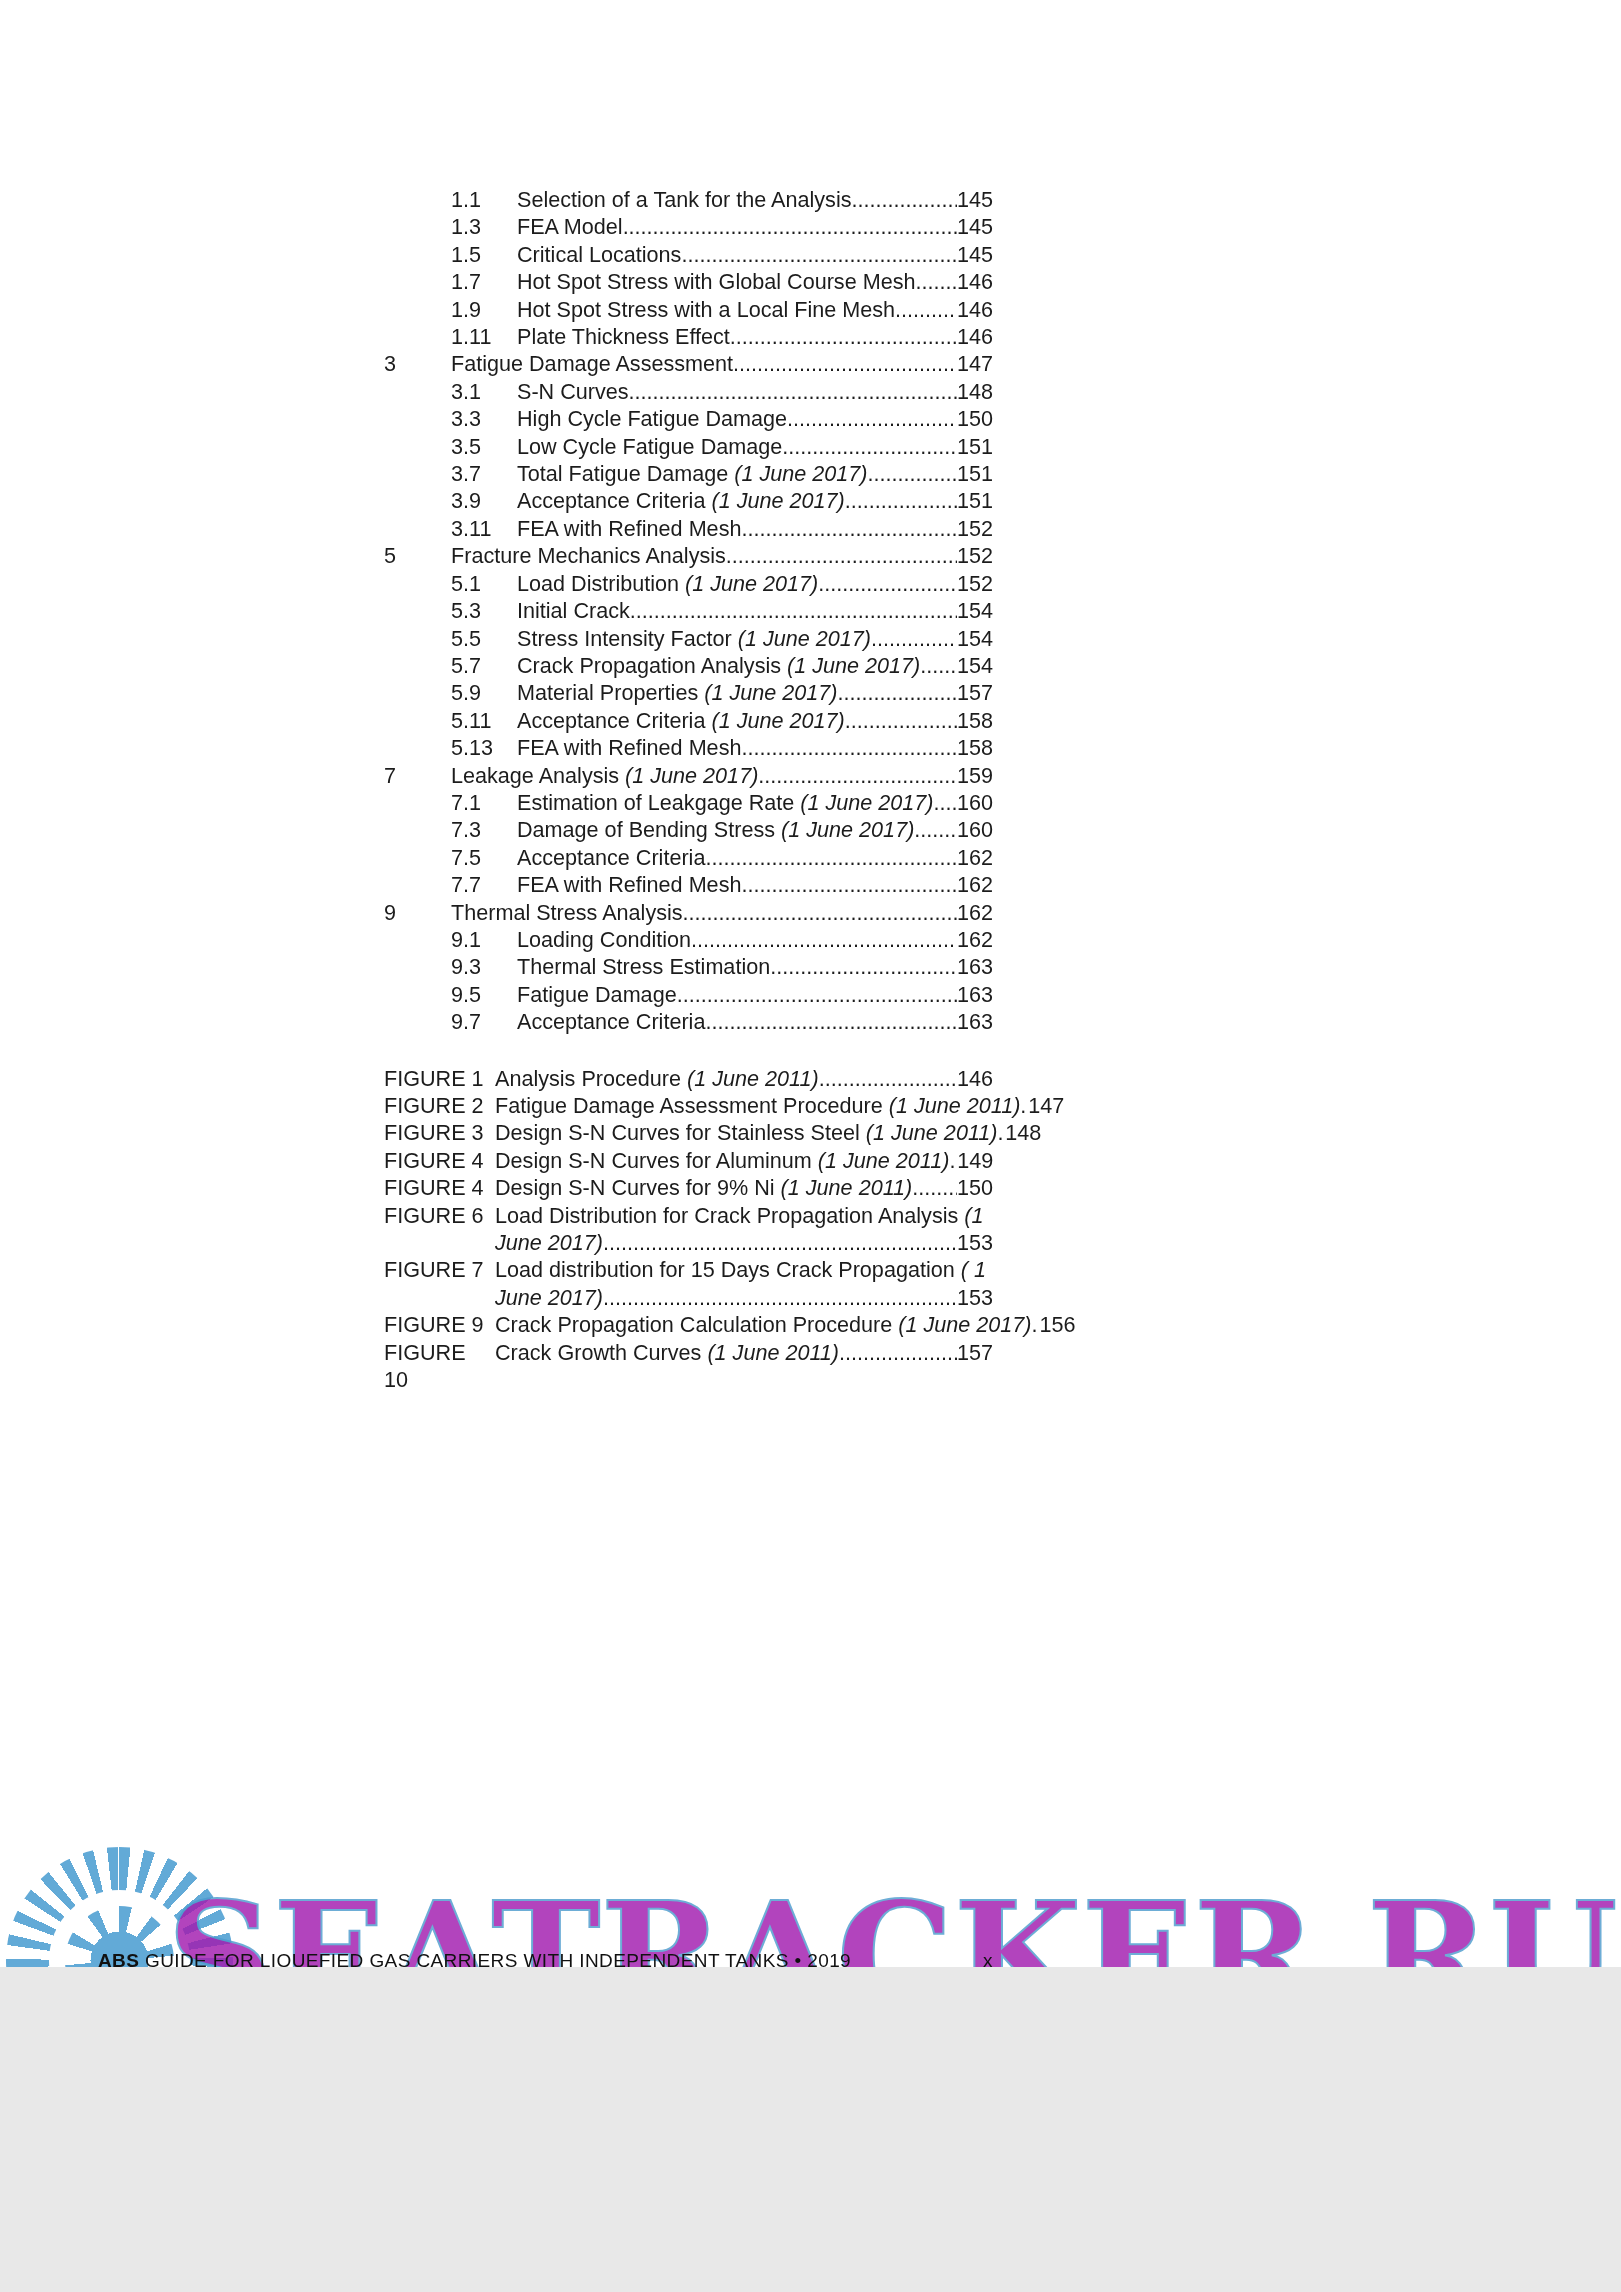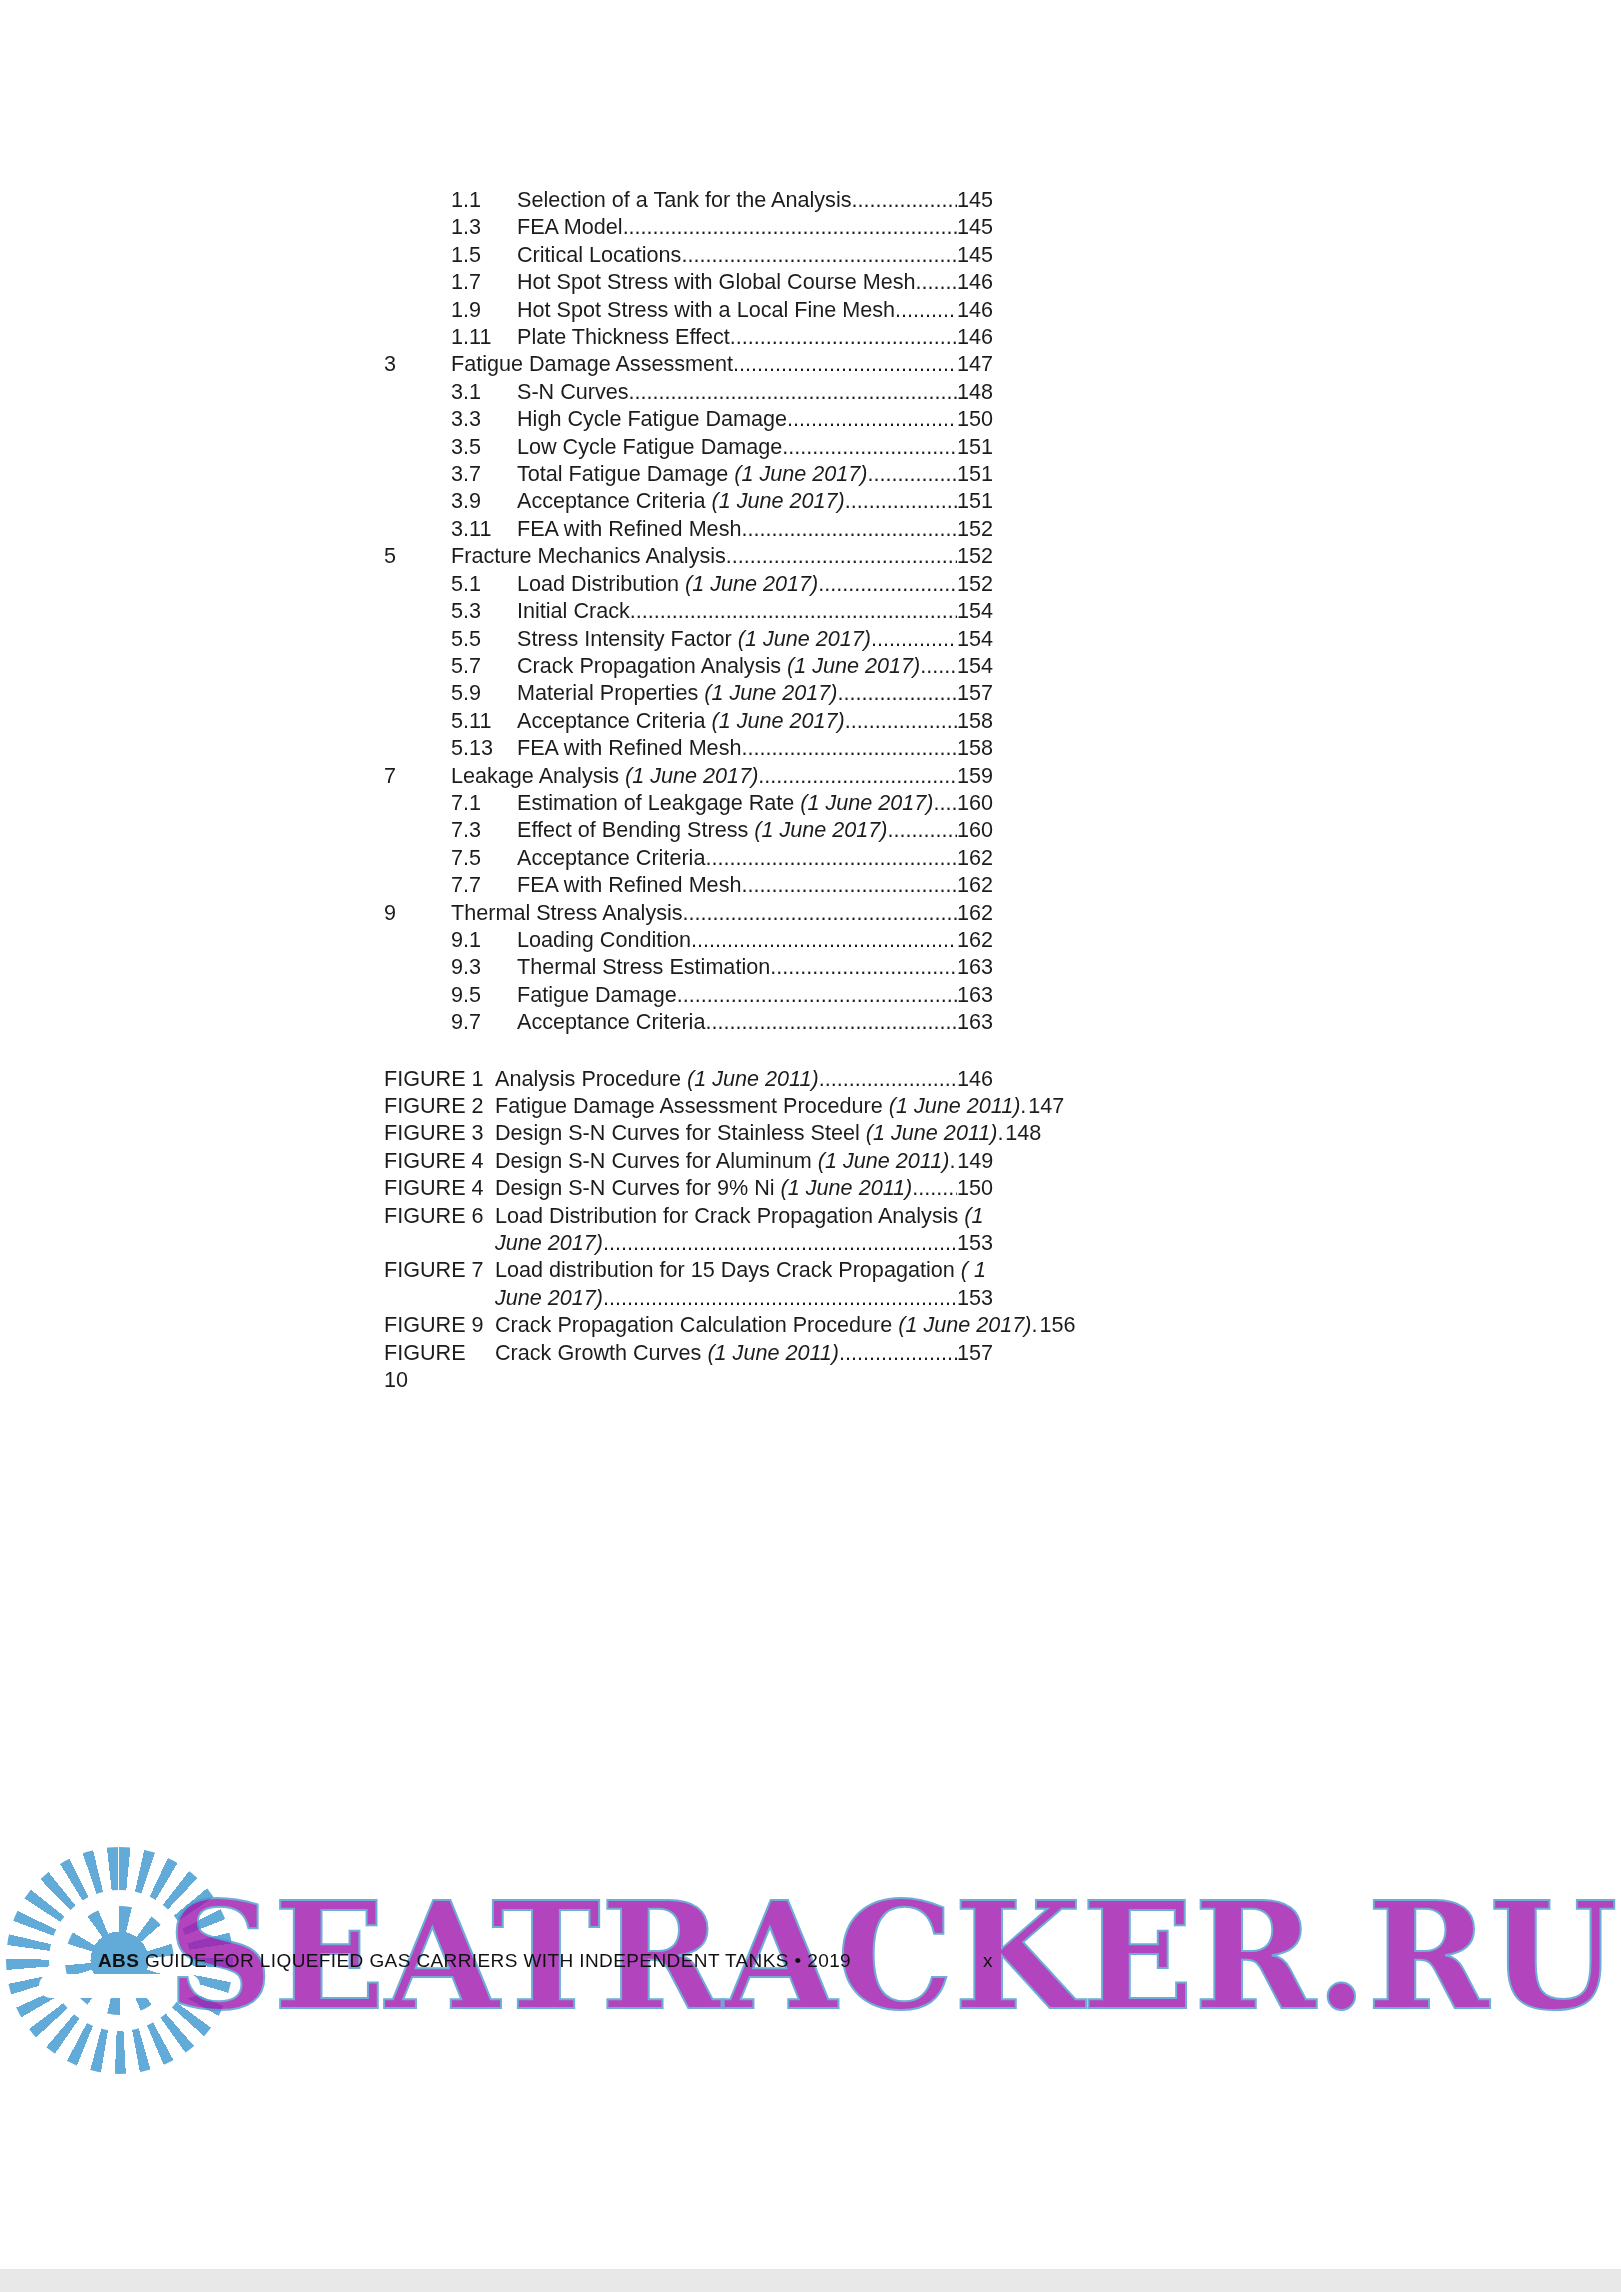--- a/index.html
+++ b/index.html
@@ -1,18 +1,18 @@
 <!DOCTYPE html>
 <html><head>
 <meta charset="utf-8">
 <style>
   html,body{margin:0;padding:0;background:#e8e8e8;}
   .page{
     position:relative;
-    width:1621px;height:2269px;
+    width:1621px;height:1967px;
     background:#ffffff;
     overflow:hidden;
     font-family:"Liberation Sans", sans-serif;
     color:#1c1c1c;
   }
   
   .toc-block{position:absolute;left:384px;top:186px;width:609px;}
   .toc-row{display:flex;align-items:baseline;font-size:21.6px;line-height:27.4px;}
   .toc-row .num{flex:none;}
   .toc-row.l1 .num{width:67px;}
@@ -255,21 +255,21 @@
           <span class="num">7.1</span>
           <span class="body">
             <span class="txt"><span>Estimation of Leakgage Rate </span><span class="it">(1 June 2017)</span></span>
             <span class="leader"></span>
             <span class="pg">160</span>
           </span>
         </div>
         <div class="toc-row l2">
           <span class="num">7.3</span>
           <span class="body">
-            <span class="txt"><span>Effect of Bending Stress </span><span class="it">(1 June 2017)</span></span>
+            <span class="txt"><span>Damage of Bending Stress </span><span class="it">(1 June 2017)</span></span>
             <span class="leader"></span>
             <span class="pg">160</span>
           </span>
         </div>
         <div class="toc-row l2">
           <span class="num">7.5</span>
           <span class="body">
             <span class="txt"><span>Acceptance Criteria</span></span>
             <span class="leader"></span>
             <span class="pg">162</span>

